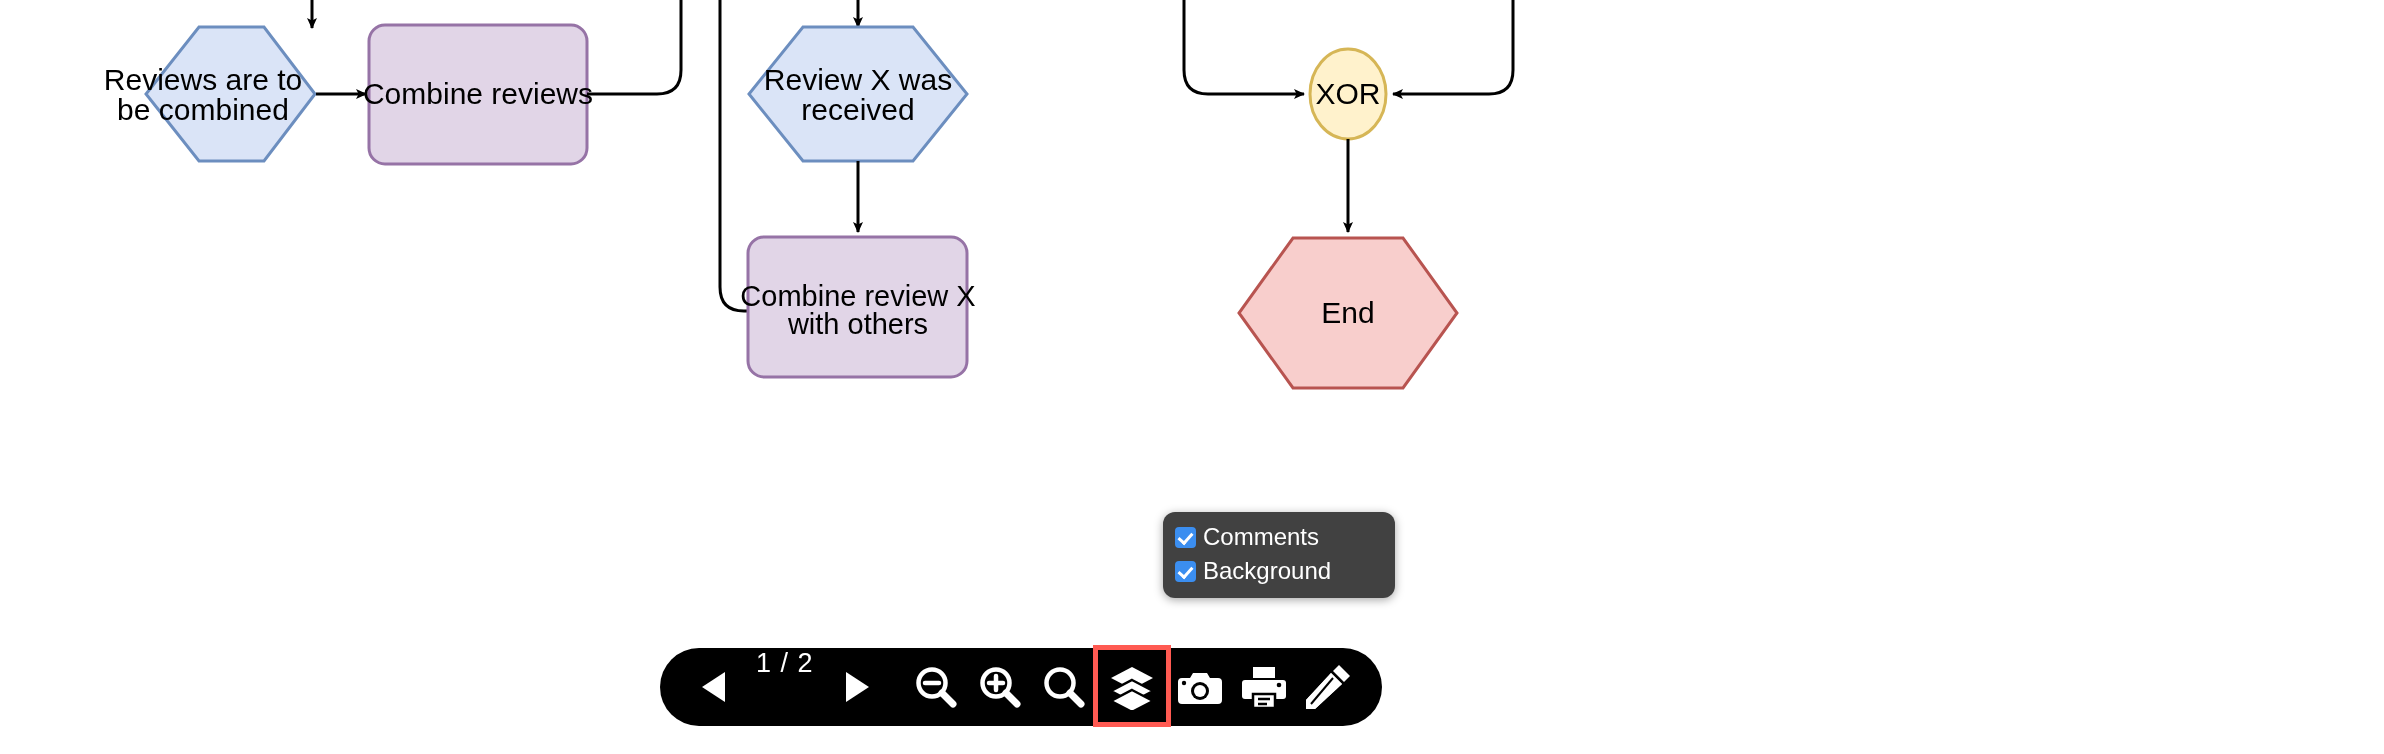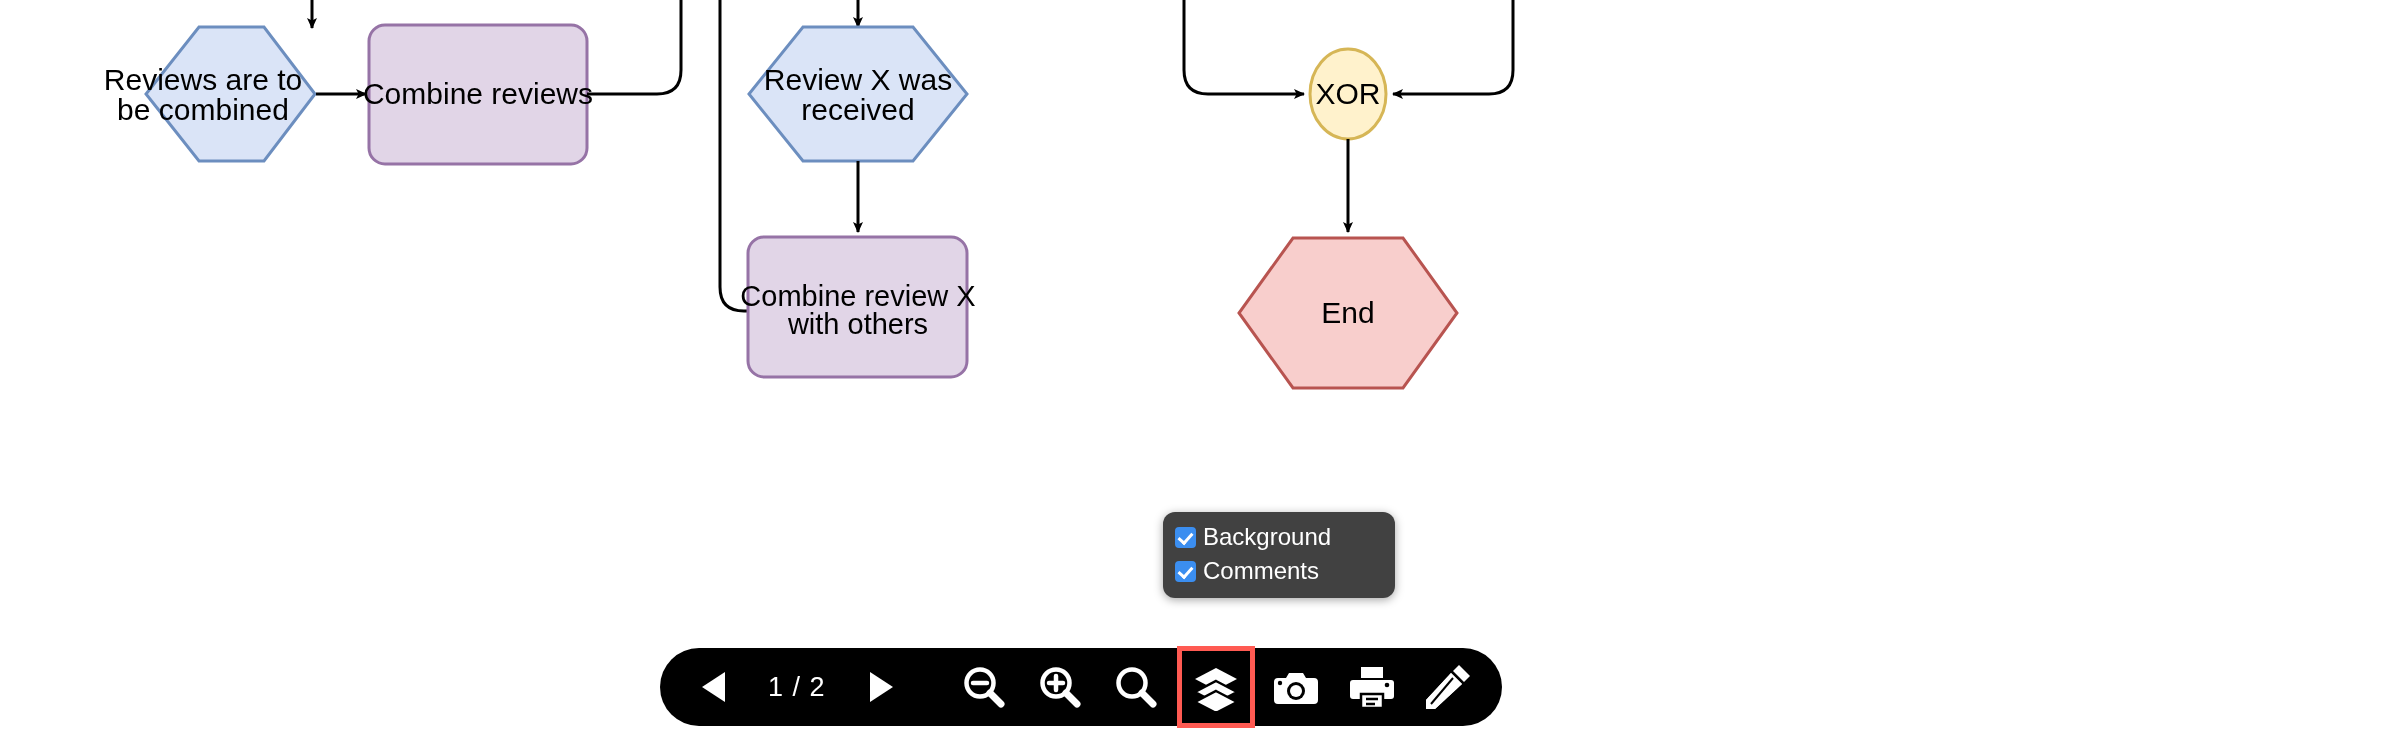--- a/index.html
+++ b/index.html
@@ -88,26 +88,24 @@
     white-space: nowrap;
   }
 
   
   #toolbar {
     position: absolute;
     left: 660px;
     top: 648px;
     height: 78px;
     display: flex;
-    align-items: center;
     background: #000000;
     border-radius: 39px;
     padding: 0 22px;
     z-index: 20;
-    gap: 12px;
   }
   .tb-btn {
     height: 78px;
     min-width: 64px;
     display: flex;
     align-items: center;
     justify-content: center;
     cursor: pointer;
     position: relative;
   }
@@ -195,25 +193,25 @@
 
     <g>
       <polygon points="1293,238 1403,238 1457,313 1403,388 1293,388 1239,313" fill="#f8cecc" stroke="#b85450" stroke-width="3"></polygon>
       <text class="node-label" x="1348" y="315">End</text>
     </g>
   </svg>
 
   <div id="layers-popup">
     <div class="layer-row">
       <span class="layer-checkbox"></span>
-      <span class="layer-name">Background</span>
+      <span class="layer-name">Comments</span>
     </div>
     <div class="layer-row">
       <span class="layer-checkbox"></span>
-      <span class="layer-name">Comments</span>
+      <span class="layer-name">Background</span>
     </div>
   </div>
 
   <div id="toolbar">
 
     <div class="tb-btn">
       <span>
         <svg width="30" height="34" viewBox="0 0 30 34">
             <path d="M26,2 L26,32 L3,17 Z" fill="#fff"></path>
           </svg>

